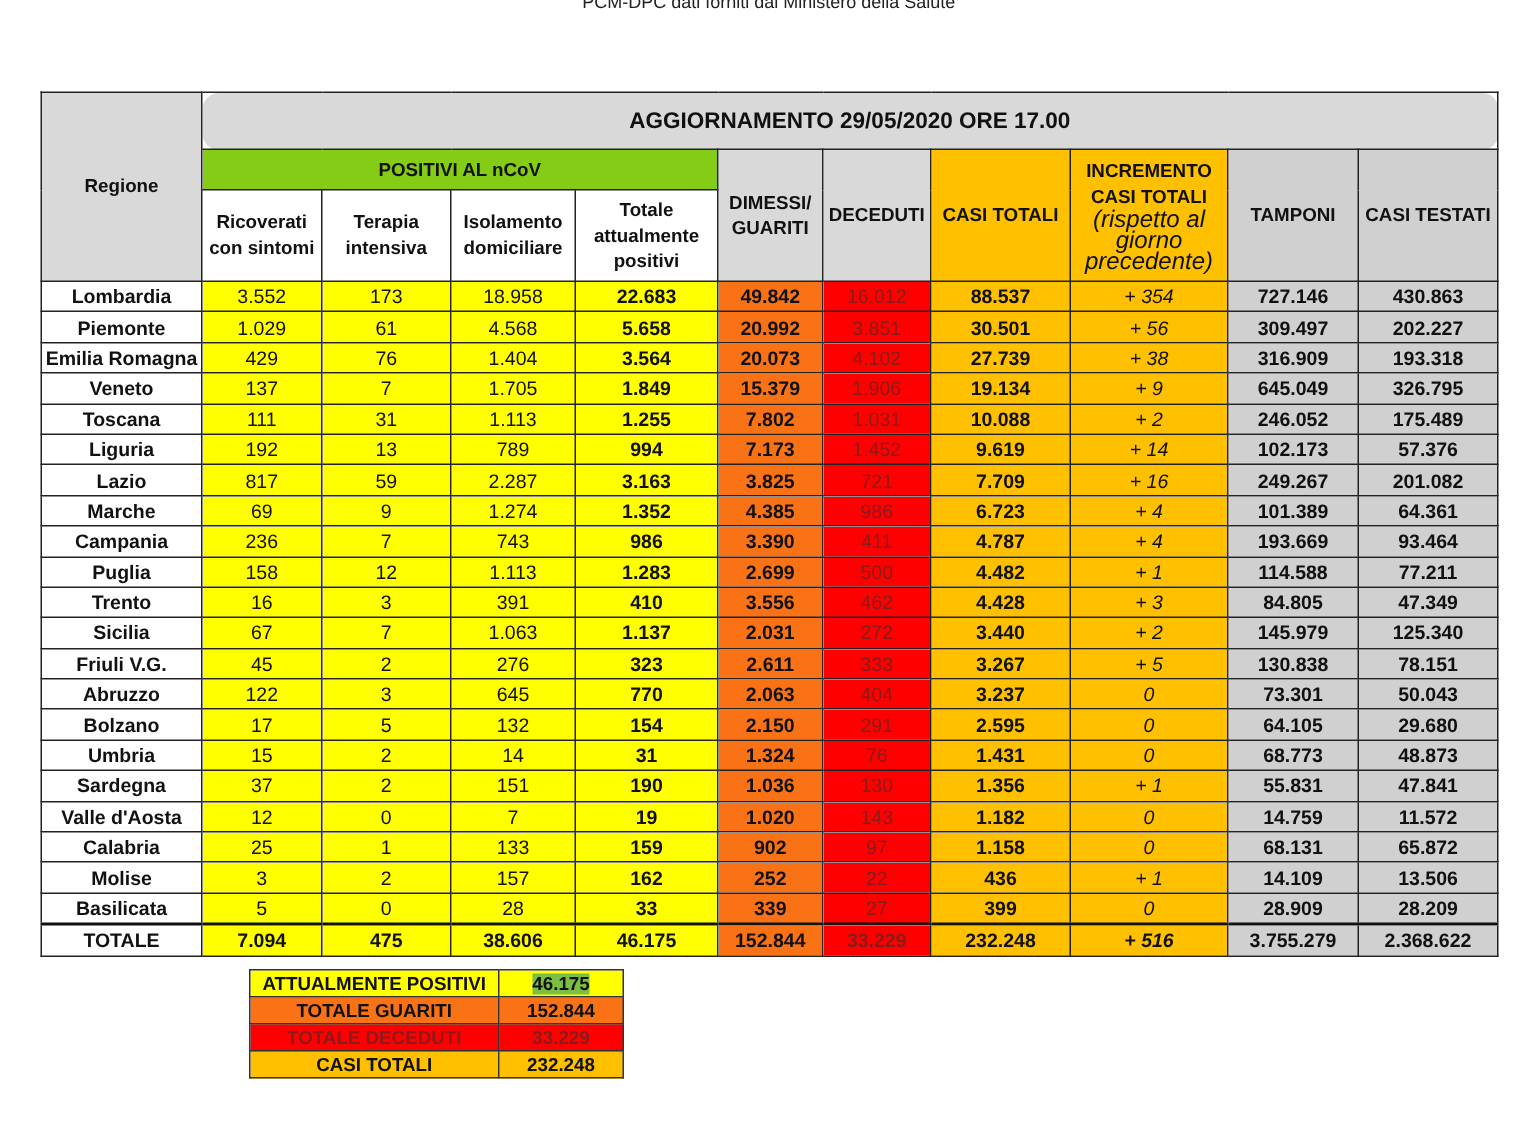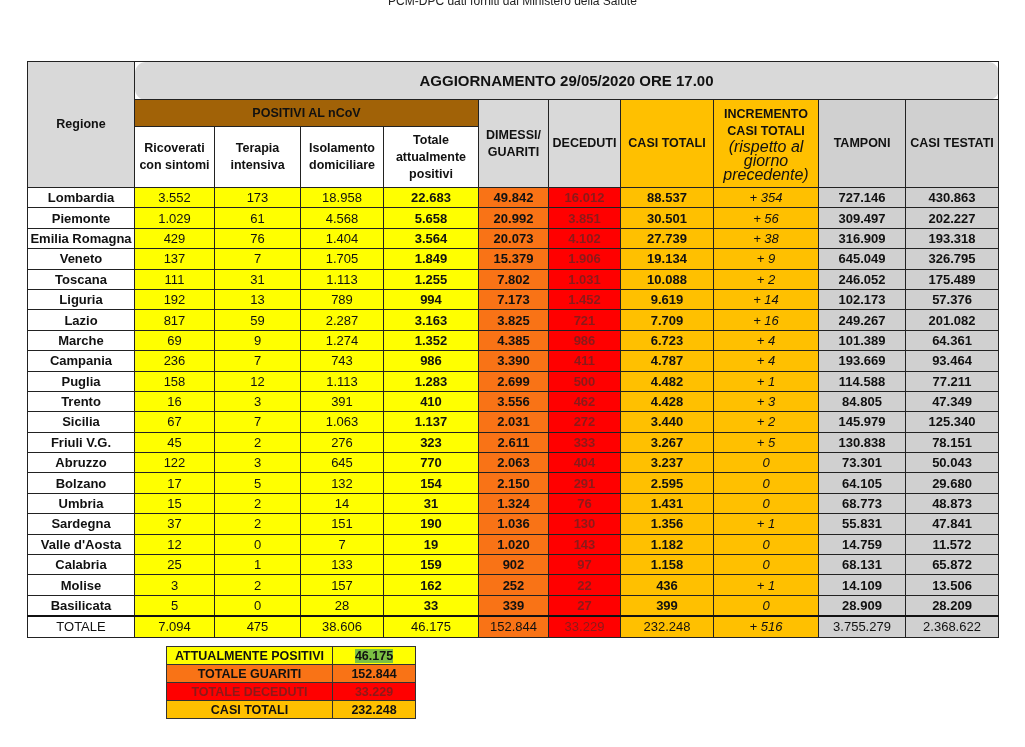--- a/index.html
+++ b/index.html
@@ -7,34 +7,34 @@
          font-family:"Liberation Sans", sans-serif; color:#111; }
   .source { position:absolute; top:-6px; left:0; width:1025px; text-align:center;
             font-size:12px; color:#222; }
   table.main { position:absolute; left:27px; top:61px; border-collapse:collapse;
                table-layout:fixed; width:971px; }
   table.main td, table.main th { border:1px solid #222; padding:0; text-align:center;
                vertical-align:middle; overflow:hidden; white-space:nowrap; }
   table.main th { font-weight:bold; font-size:12.5px; line-height:17px; white-space:normal; }
   .gray { background:#d9d9d9; }
   .hdr-title { font-size:15px !important; height:37px; background:#d9d9d9;border-radius:11px; }
-  .hdr-pos { height:26px; background:#a16207; }
+  .hdr-pos { height:26px; background:#84cc16; }
   .hdr-sub { height:60px; }
   .yellow { background:#ffff00; }
   .green { background:#f97316; }
   .red { background:#ff0000; }
   .orange { background:#ffc000; }
   .lgray { background:#d0d0d0; }
   .white { background:#ffffff; }
   table.main td { font-size:13px; height:19.4px; line-height:19px; }
   td.region { font-weight:bold; }
   td.bold { font-weight:bold; }
-  td.deaths { color:#8b1a1a; font-weight:bold; }
+  td.deaths { color:#8b1a1a; font-weight:normal; }
   td.incr { font-style:italic; }
-  tr.total td { font-weight:normal; border-top:2.5px solid #111; }
+  tr.total td { font-weight:bold; border-top:2.5px solid #111; }
   .italic-note { font-weight:normal; font-style:italic; font-size:16px; line-height:14px; display:block; }
   table.summary { position:absolute; left:134px; top:646px; border-collapse:collapse;
                   table-layout:fixed; width:249px;margin-left:32px; }
   table.summary td { border:1px solid #333; height:17px; line-height:16px; font-weight:bold;
                      font-size:12.5px; text-align:center; padding:0; }
 </style>
 </head>
 <body>
 
 <div class="source">PCM-DPC dati forniti dal Ministero della Salute</div>

